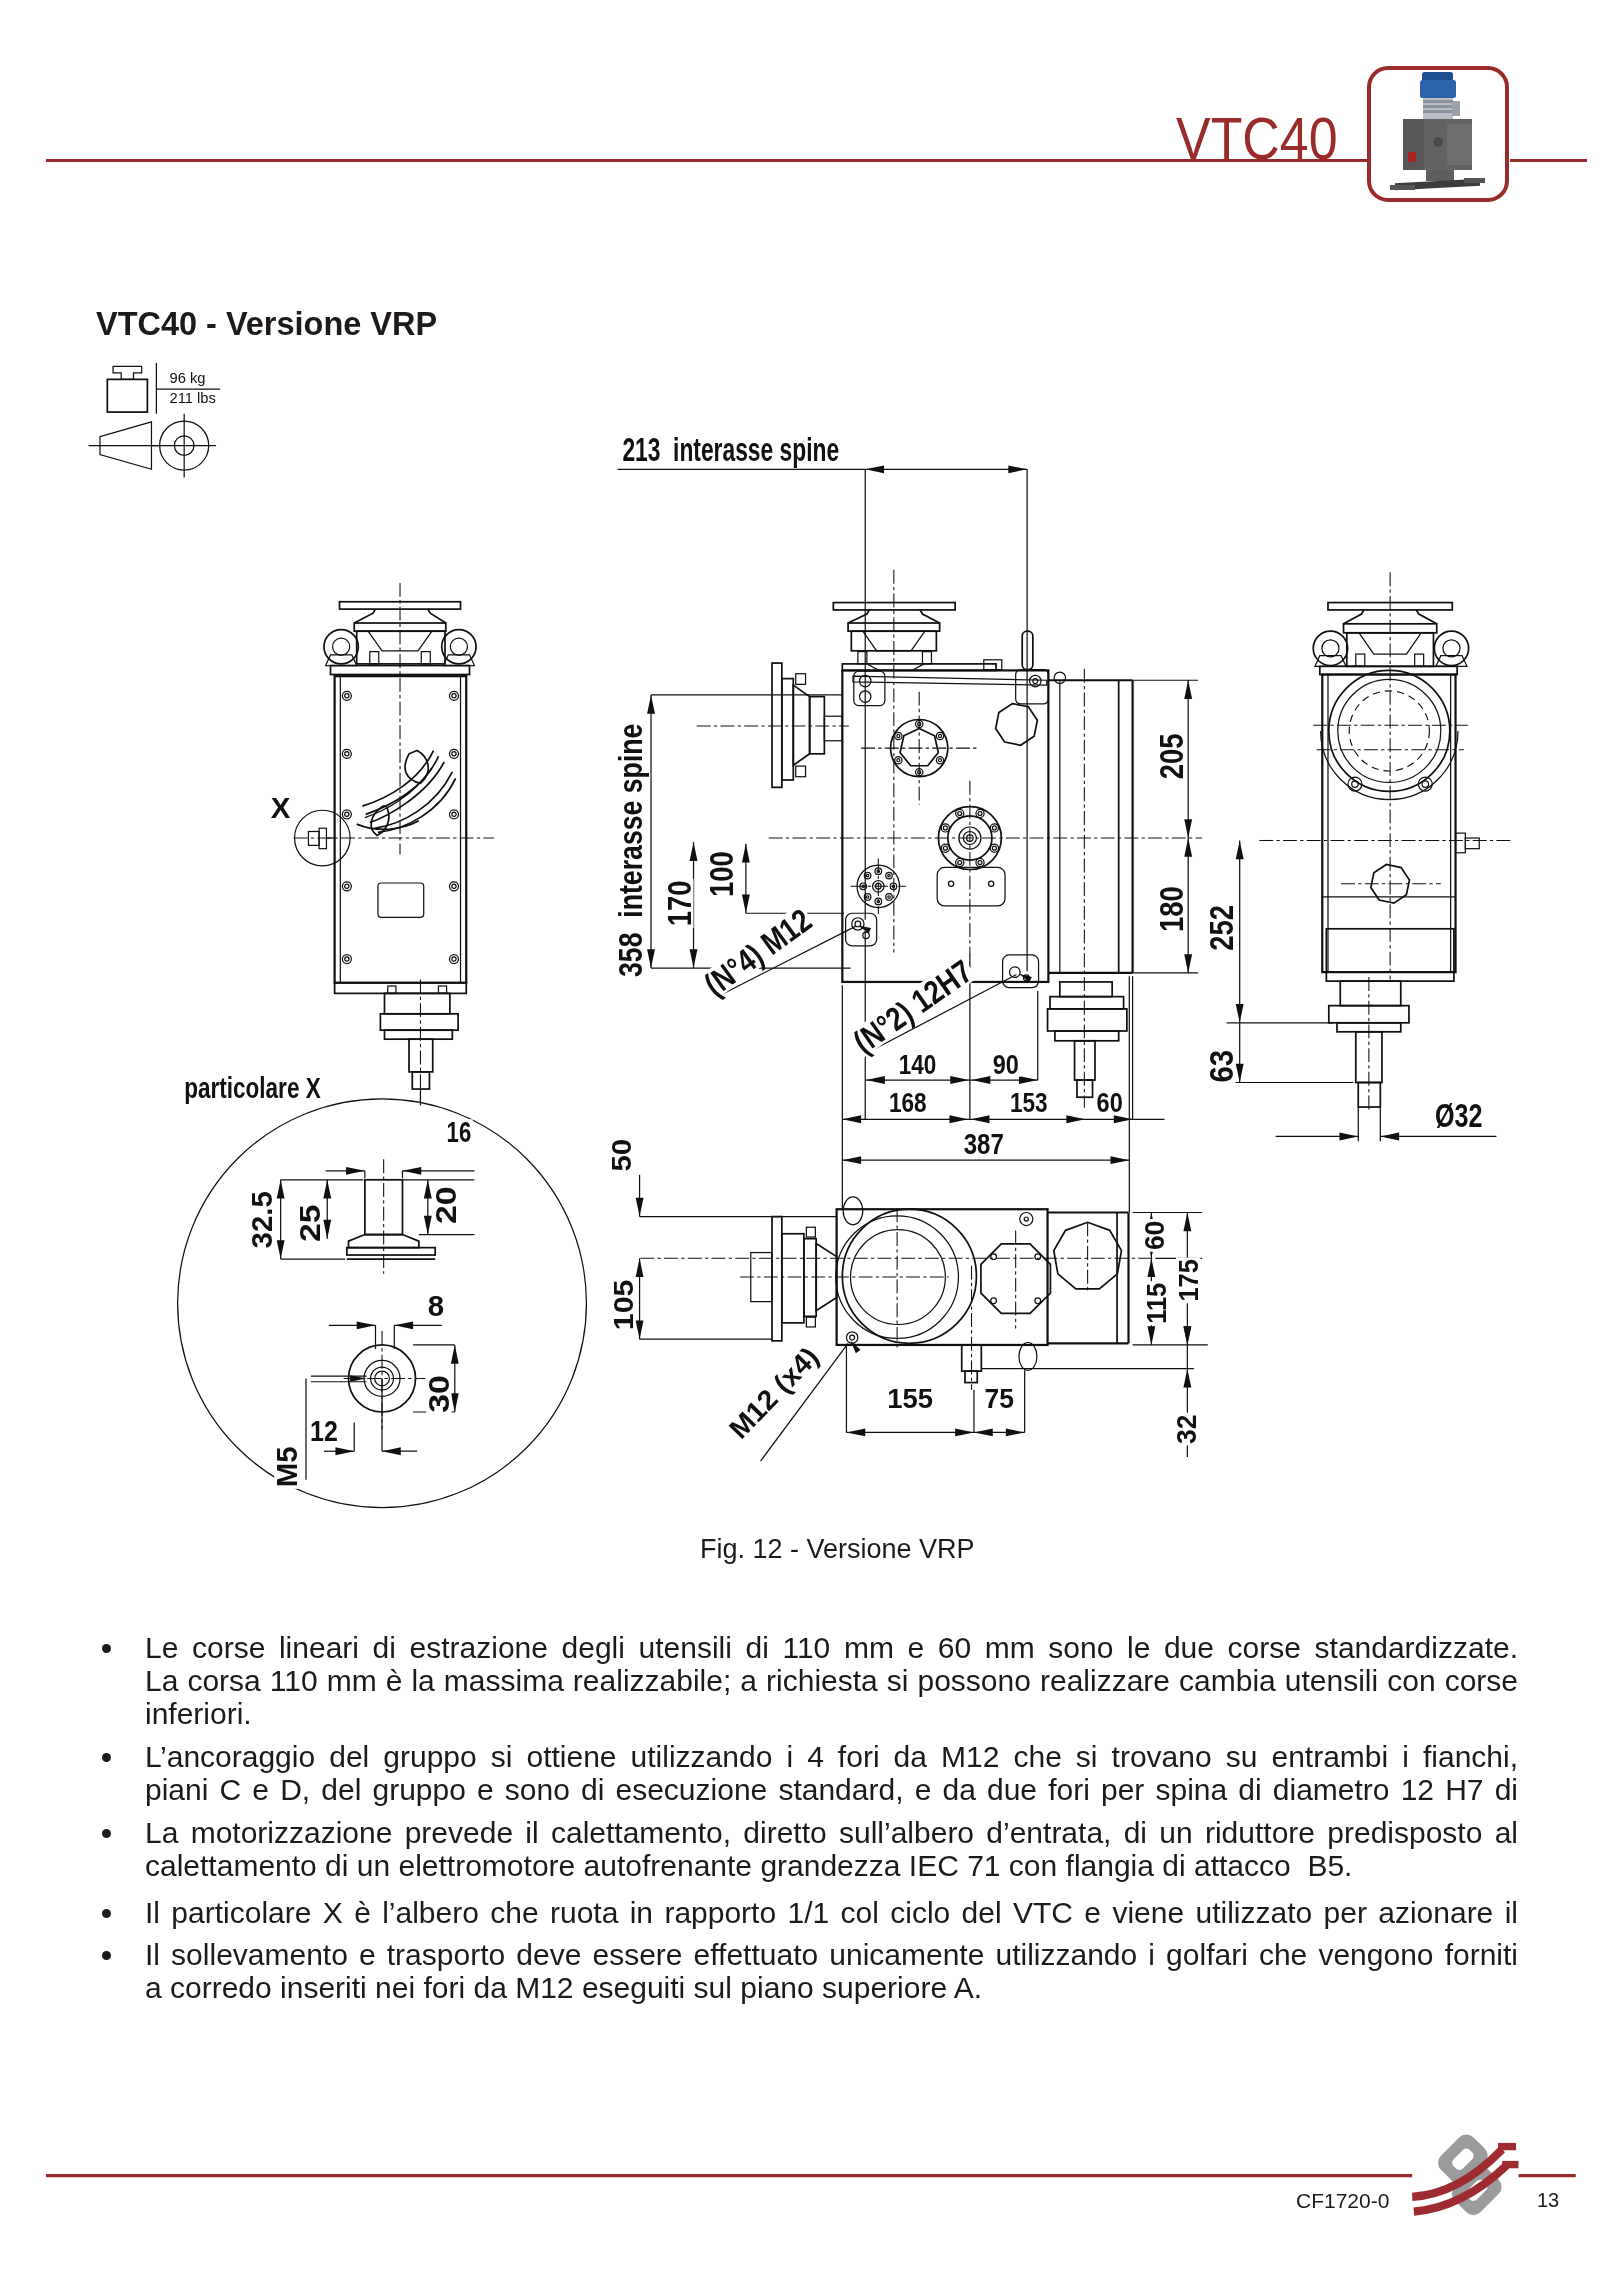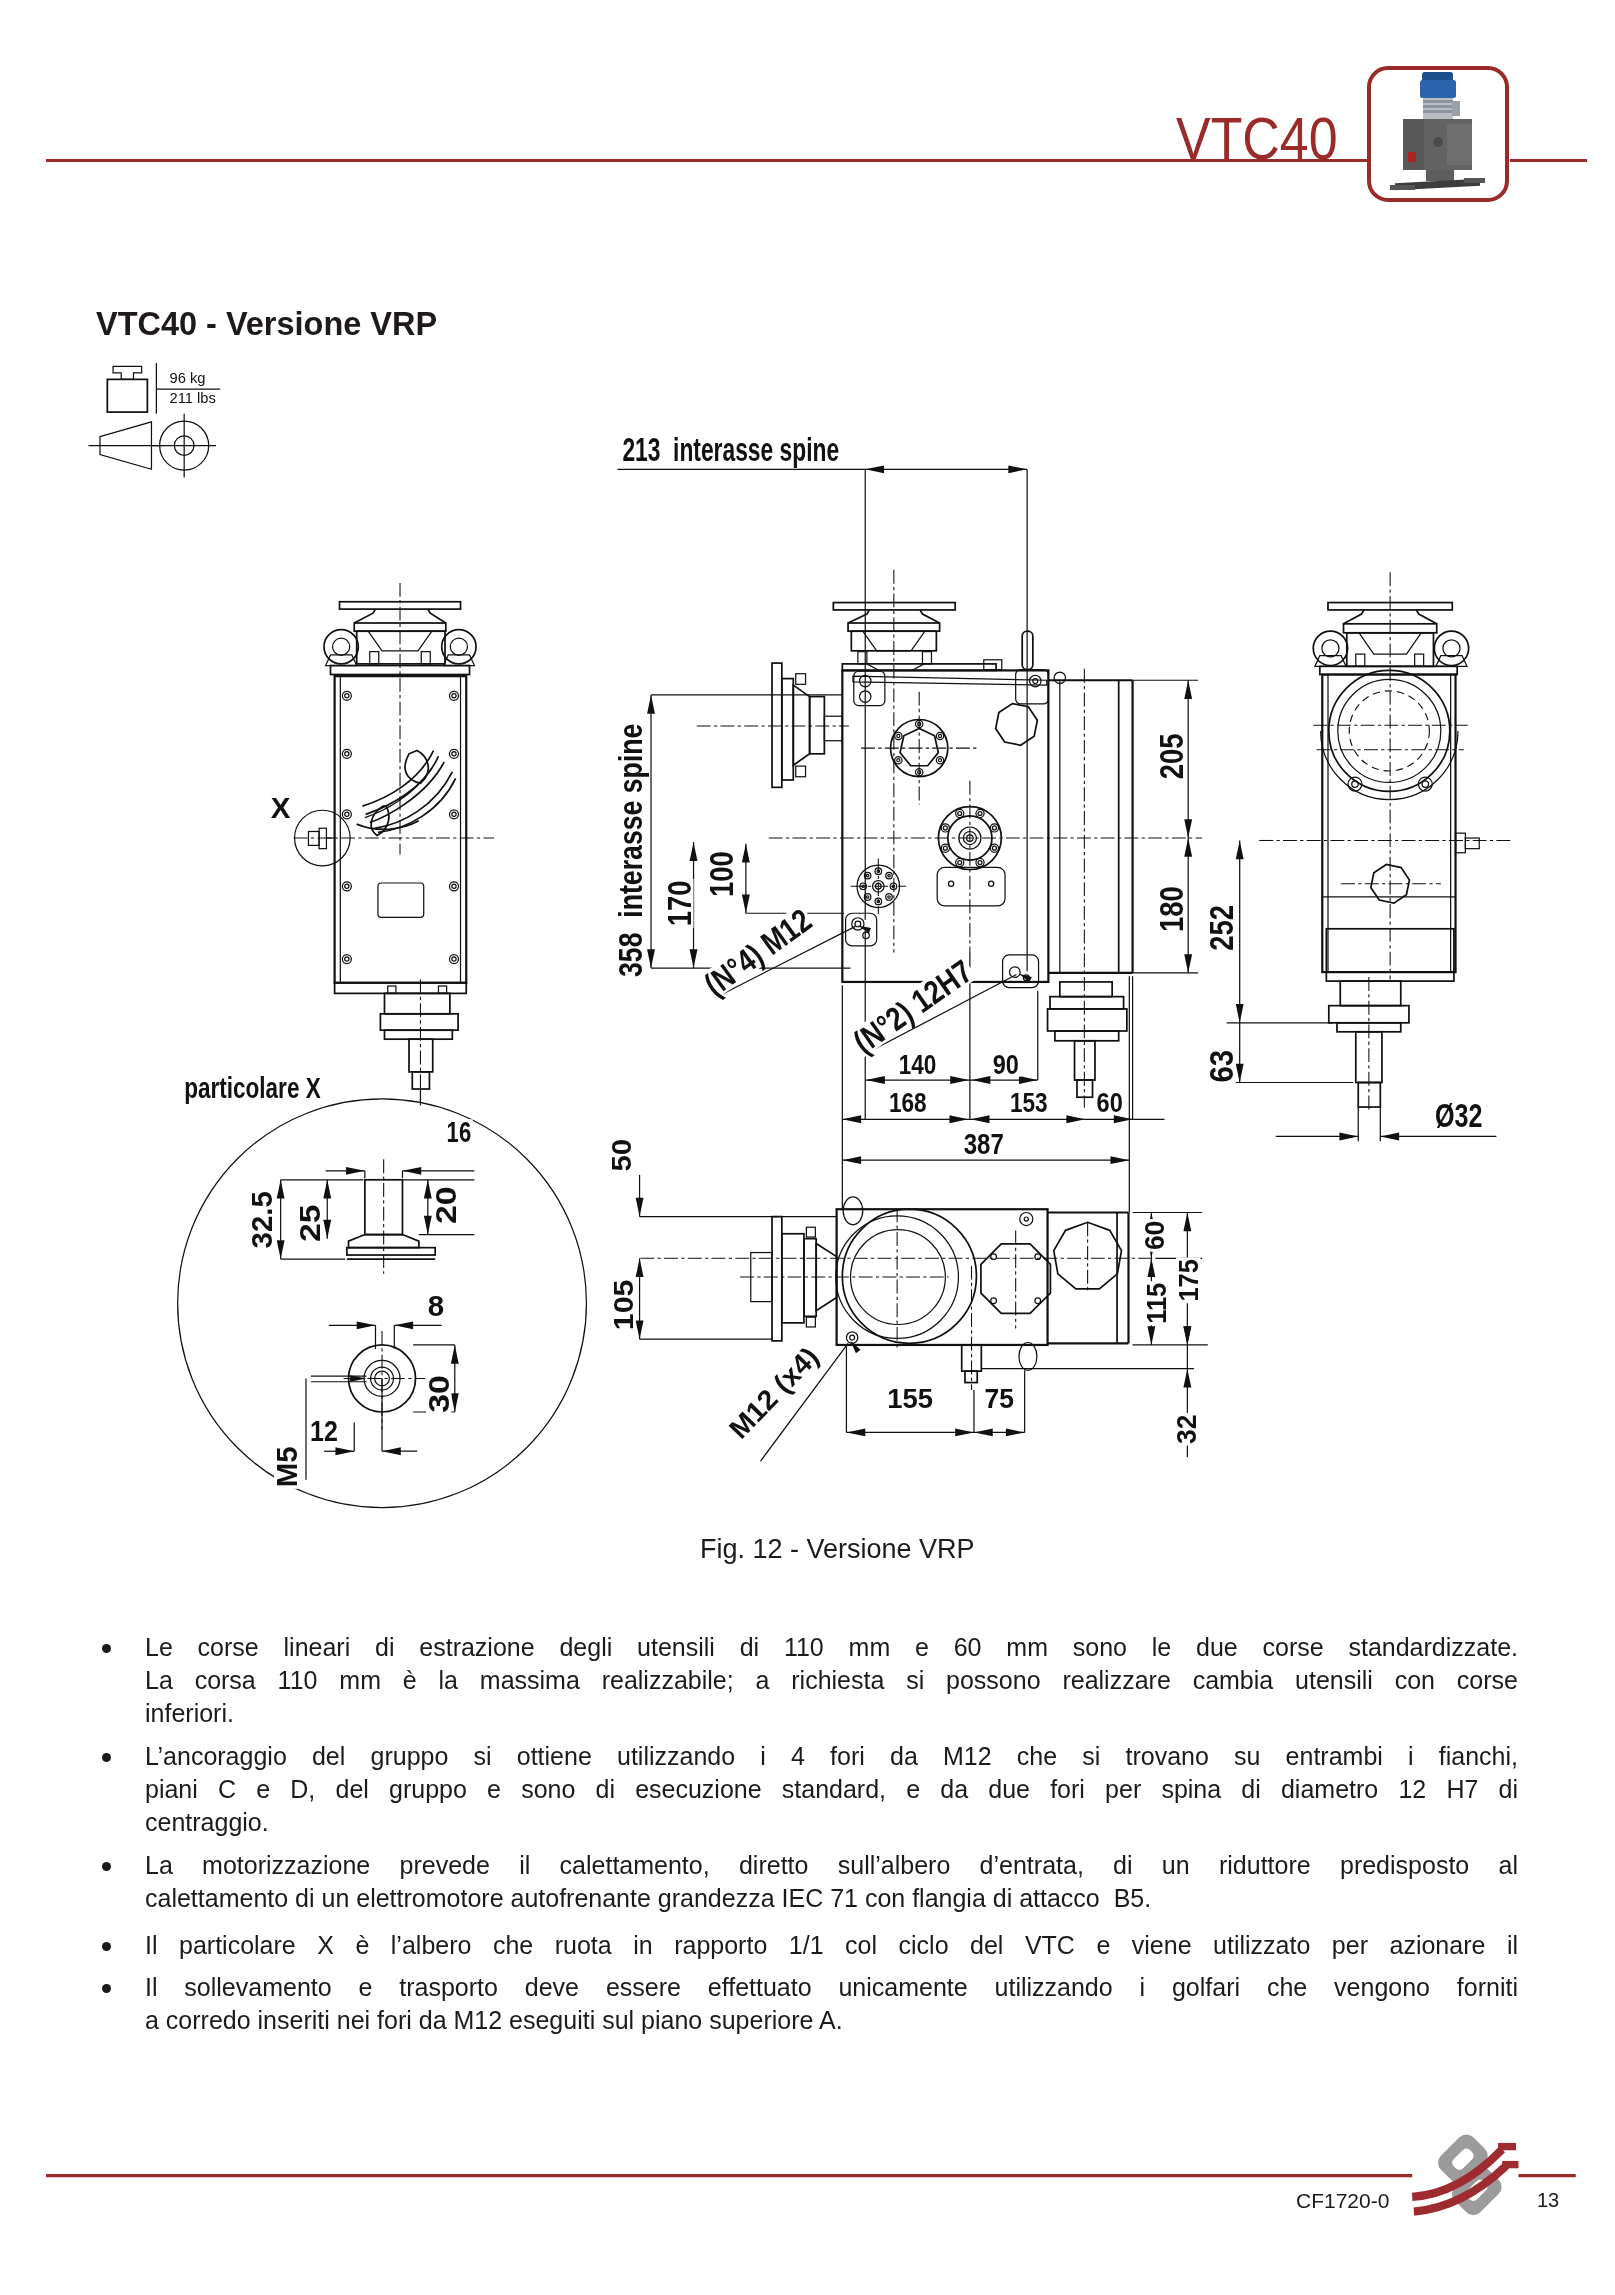--- a/index.html
+++ b/index.html
@@ -607,32 +607,31 @@
         <rect x="1778" y="2657" width="56" height="44" rx="12" fill="#9b9b9b"></rect>
         <rect x="1792" y="2671" width="28" height="16" rx="6" fill="#fff"></rect>
       </g>
 <path d="M1727,2687 C1765,2685 1802,2665 1837,2629" stroke="#9e2b30" stroke-width="10" fill="none"></path>
 <path d="M1729,2705 C1768,2702 1806,2683 1842,2649" stroke="#9e2b30" stroke-width="10" fill="none"></path>
 <rect x="1832" y="2621" width="22" height="9" fill="#9e2b30"></rect>
 <rect x="1837" y="2643" width="20" height="9" fill="#9e2b30"></rect>
 </g>
 </svg>
 <div class="abs" style="left:700px;top:1536px;font-size:27px;line-height:1">Fig. 12 - Versione VRP</div>
-<div class="abs" style="left:145px;top:1631px;width:1373px;font-size:25px;line-height:33px">
+<div class="abs" style="left:145px;top:1631px;width:1373px;font-size:30px;line-height:33px">
     <div style="position:relative;margin-bottom:9.8px">
       <span style="position:absolute;left:-43px;top:13px;width:9px;height:9px;background:#1e1a1b;border-radius:50%"></span>
       <div class="jl">Le corse lineari di estrazione degli utensili di 110 mm e 60 mm sono le due corse standardizzate.</div>
       <div class="jl">La corsa 110 mm è la massima realizzabile; a richiesta si possono realizzare cambia utensili con corse</div>
       <div>inferiori.</div>
     </div>
     <div style="position:relative;margin-bottom:9.8px">
       <span style="position:absolute;left:-43px;top:13px;width:9px;height:9px;background:#1e1a1b;border-radius:50%"></span>
       <div class="jl">L’ancoraggio del gruppo si ottiene utilizzando i 4 fori da M12 che si trovano su entrambi i fianchi,</div>
       <div class="jl">piani C e D, del gruppo e sono di esecuzione standard, e da due fori per spina di diametro 12 H7 di</div>
-      <div>centraggio.</div>
     </div>
     <div style="position:relative;margin-bottom:14px">
       <span style="position:absolute;left:-43px;top:13px;width:9px;height:9px;background:#1e1a1b;border-radius:50%"></span>
       <div class="jl">La motorizzazione prevede il calettamento, diretto sull’albero d’entrata, di un riduttore predisposto al</div>
       <div>calettamento di un elettromotore autofrenante grandezza IEC 71 con flangia di attacco&nbsp; B5.</div>
     </div>
     <div style="position:relative;margin-bottom:9.8px">
       <span style="position:absolute;left:-43px;top:13px;width:9px;height:9px;background:#1e1a1b;border-radius:50%"></span>
       <div class="jl">Il particolare X è l’albero che ruota in rapporto 1/1 col ciclo del VTC e viene utilizzato per azionare il</div>
     </div>

